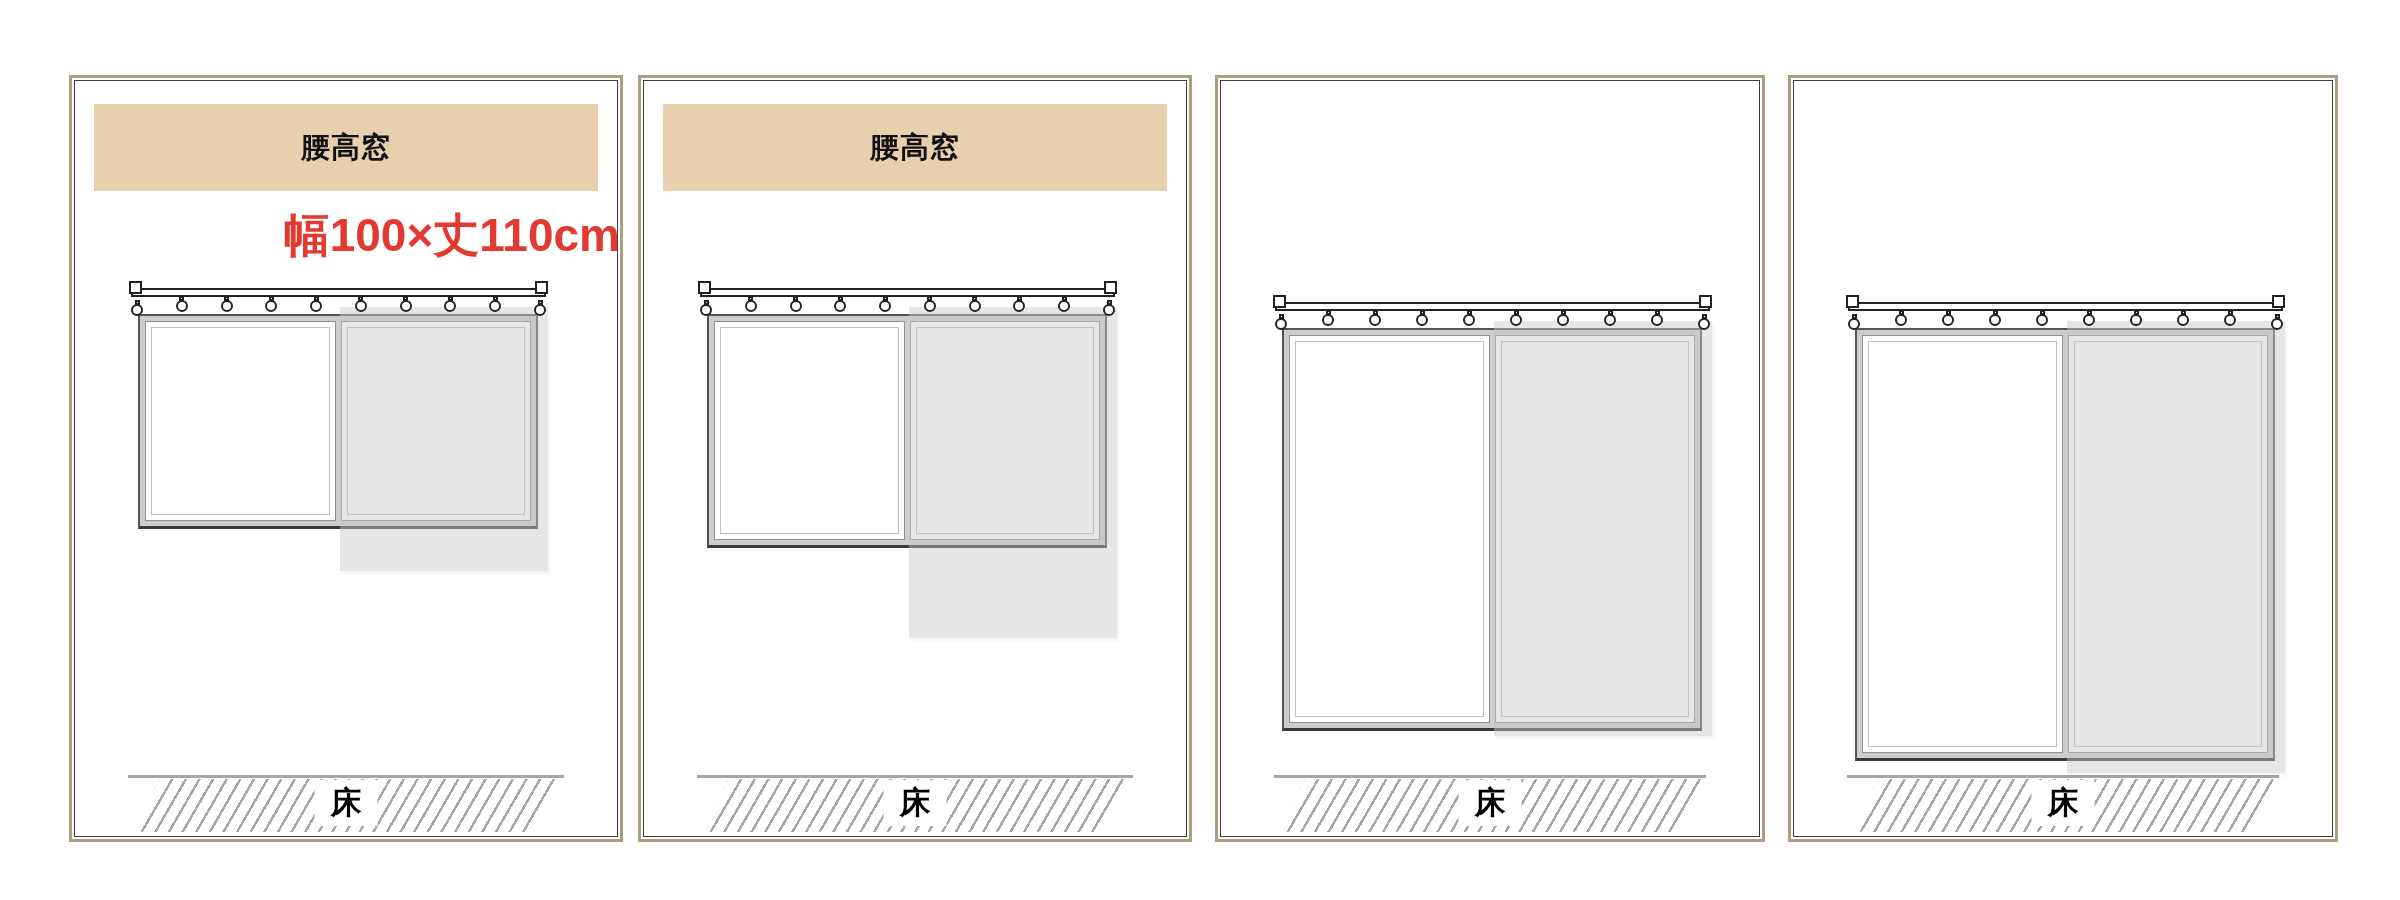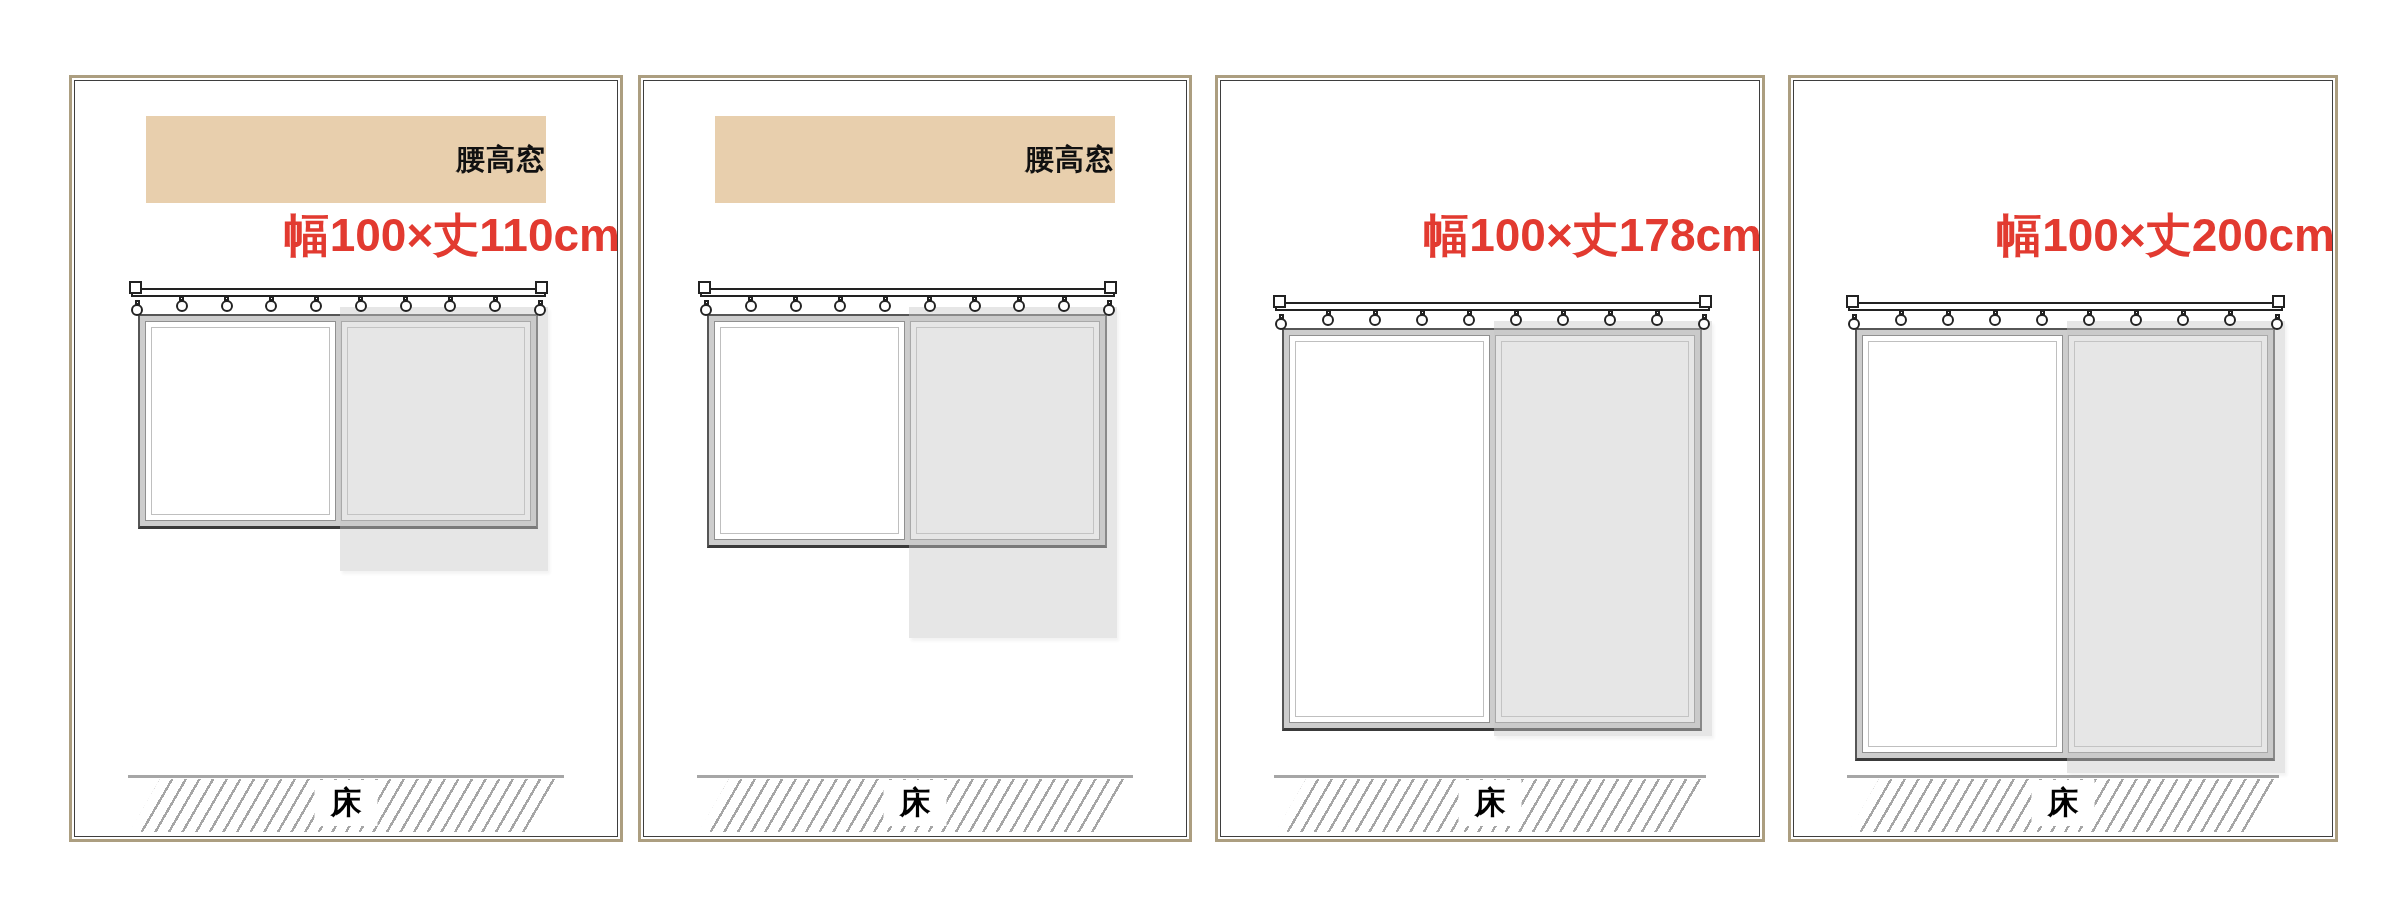--- a/index.html
+++ b/index.html
@@ -19,23 +19,23 @@
     border:3px solid var(--panel_border,#ac9e80);
   }
   .panel-inner{
     position:absolute;inset:2px;
     border:1px solid var(--panel_inner_border,#3e3e3e);
     pointer-events:none;
   }
   .panel-header{
     position:absolute;
     top:26px;left:50%;transform:translateX(-50%);
-    width:400px;height:87px;
+    width:504px;height:87px;
     background:var(--header_bg,#e8cfad);
-    display:flex;align-items:center;justify-content:flex-end;margin-top:12px;
+    display:flex;align-items:center;justify-content:center;
   }
   .panel-header span{
     font-size:29px;font-weight:bold;
     color:var(--header_text,#111111);
     letter-spacing:1px;
   }
   .size-text{
     position:absolute;
     top:131px;left:0;right:0;
     text-align:right;
@@ -232,21 +232,20 @@
           <div class="pane"></div>
           <div class="pane"></div>
         </div>
         <div class="curtain" style="left:268px;top:229px;width:208px;height:331px;"></div>
         <div class="floor-line"></div>
         <div class="floor-hatch"></div>
         <div class="floor-label">床</div>
       </section>
       <section class="panel" style="left: 1215px; width: 550px;">
         <div class="panel-inner"></div>
-        <div class="size-text">幅100×丈178cm</div>
         <div class="rail" style="left:57px;top:217px;width:435px;height:40px;">
           <div class="rail-bar"></div>
           <div class="rail-cap" style="left:-2px;"></div>
           <div class="rail-cap" style="left:424px;"></div>
           <div class="ring" style="left: 0px; top: 19px;">
             <div class="ring-clip"></div>
             <div class="ring-loop"></div>
           </div>
           <div class="ring" style="left: 47px; top: 15px;">
             <div class="ring-clip"></div>
@@ -289,21 +288,20 @@
           <div class="pane"></div>
           <div class="pane"></div>
         </div>
         <div class="curtain" style="left:276px;top:243px;width:218px;height:415px;"></div>
         <div class="floor-line"></div>
         <div class="floor-hatch"></div>
         <div class="floor-label">床</div>
       </section>
       <section class="panel" style="left: 1788px; width: 550px;">
         <div class="panel-inner"></div>
-        <div class="size-text">幅100×丈200cm</div>
         <div class="rail" style="left:57px;top:217px;width:435px;height:40px;">
           <div class="rail-bar"></div>
           <div class="rail-cap" style="left:-2px;"></div>
           <div class="rail-cap" style="left:424px;"></div>
           <div class="ring" style="left: 0px; top: 19px;">
             <div class="ring-clip"></div>
             <div class="ring-loop"></div>
           </div>
           <div class="ring" style="left: 47px; top: 15px;">
             <div class="ring-clip"></div>

